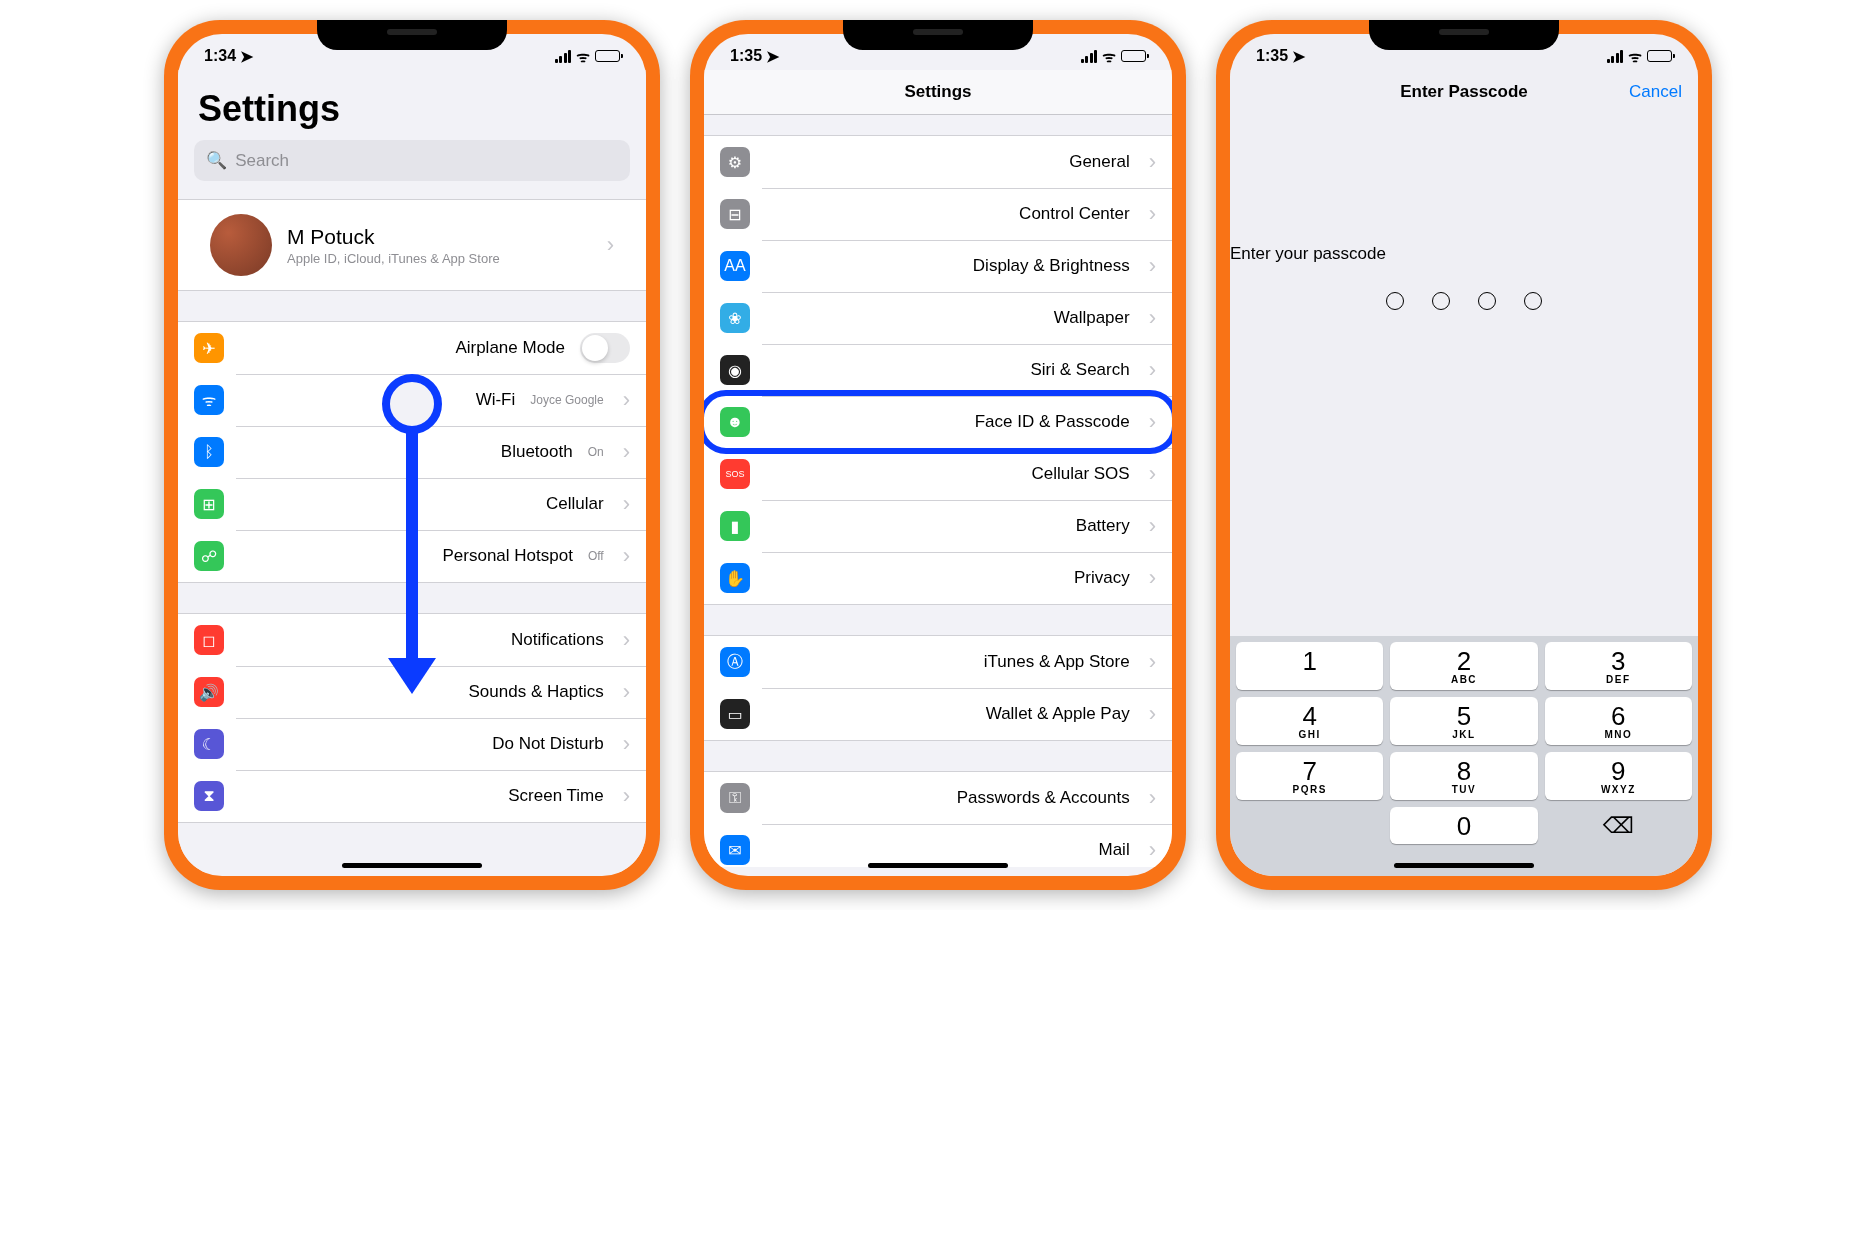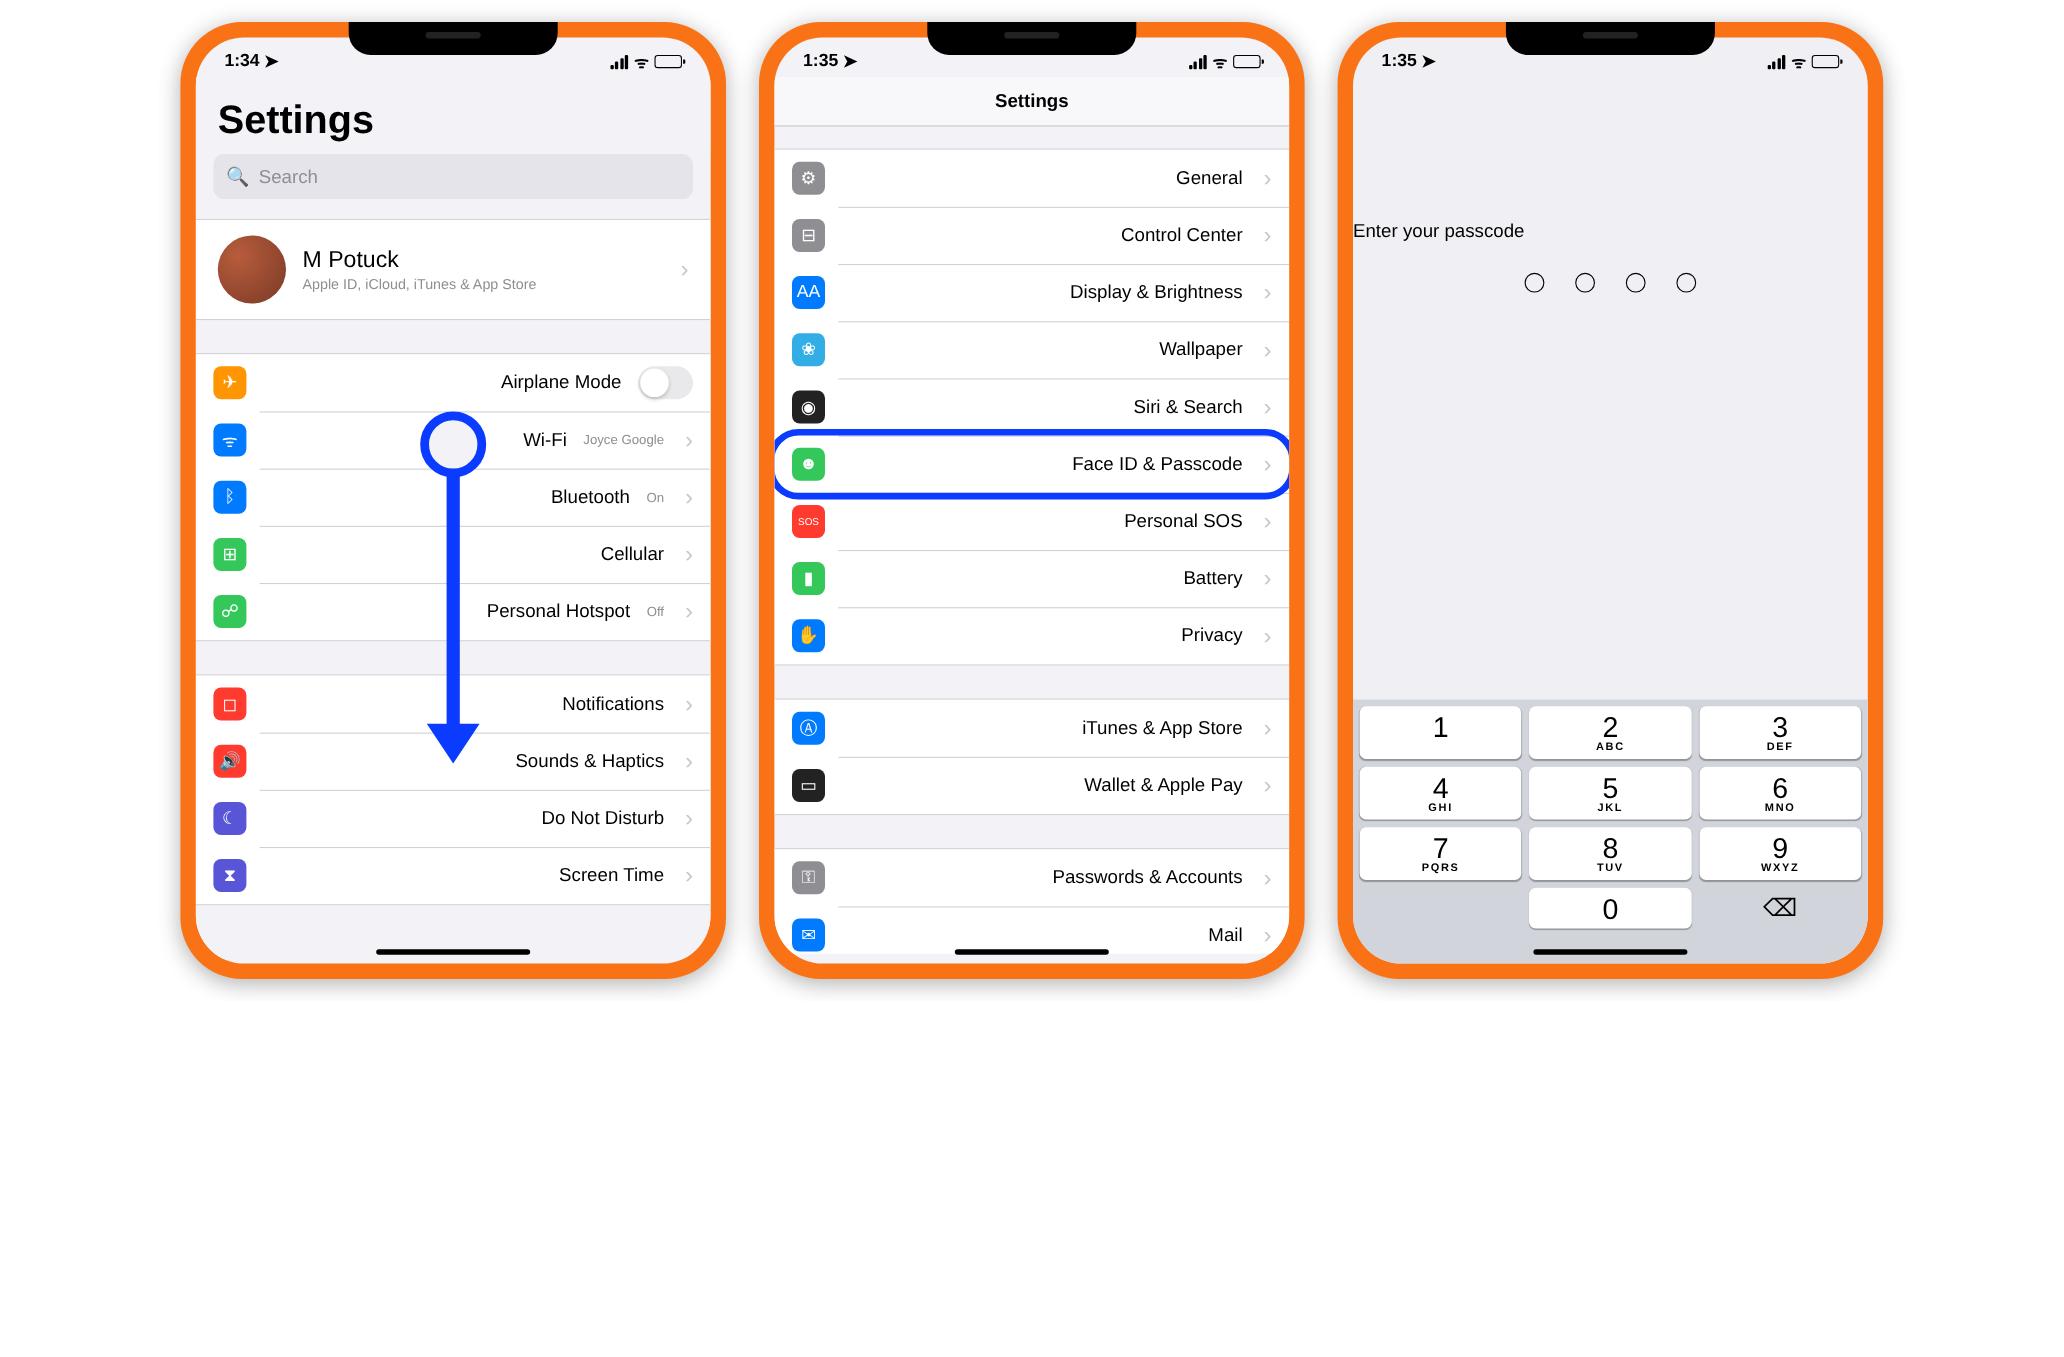--- a/index.html
+++ b/index.html
@@ -28,21 +28,21 @@
 .search-box { margin: 0 16px 16px; background: #e4e4ea; border-radius: 10px; padding: 10px 12px; display: flex; align-items: center; gap: 8px; color: #8e8e93; font-size: 17px; }
 .content { background: #f2f2f7; height: calc(100% - 40px); overflow: hidden; }
 .group { background: #fff; border-top: .5px solid #d1d1d6; border-bottom: .5px solid #d1d1d6; margin-bottom: 30px; }
 .cell { display: flex; align-items: center; padding: 11px 16px; gap: 15px; position: relative; min-height: 46px; }
 .cell + .cell::before { content: ''; position: absolute; top: 0; left: 58px; right: 0; height: .5px; background: #d1d1d6; }
 .cell .icon { width: 30px; height: 30px; border-radius: 7px; display: flex; align-items: center; justify-content: center; color: #fff; font-size: 16px; flex-shrink: 0; }
 .cell .label { flex: 1; font-size: 17px; color: #000; text-align: right; }
 .cell .value { font-size: 12px; color: #8e8e93; }
 .cell .chev { color: #c7c7cc; font-size: 22px; font-weight: 300; margin-left: 4px; }
 .avatar { width: 62px; height: 62px; border-radius: 50%; background: radial-gradient(circle at 30% 30%, #b85c3c, #7a3a26); flex-shrink: 0; }
-.account-cell { padding: 14px 20px; }
+.account-cell { padding: 14px 32px; }
 .account-name { font-size: 21px; color: #000; }
 .account-sub { font-size: 13px; color: #8e8e93; margin-top: 2px; }
 .toggle { width: 50px; height: 30px; background: #e9e9eb; border-radius: 15px; position: relative; }
 .toggle::after { content: ''; width: 26px; height: 26px; background: #fff; border-radius: 50%; position: absolute; top: 2px; left: 2px; box-shadow: 0 2px 4px rgba(0,0,0,.2); }
 
 
 .nav-bar { background: #f8f8fa; border-bottom: .5px solid #c7c7cc; padding: 12px 16px; text-align: center; font-size: 17px; font-weight: 600; position: relative; }
 .nav-right { position: absolute; right: 16px; top: 12px; color: #007aff; font-size: 17px; font-weight: 400; }
 .scroll2 { height: calc(100% - 90px); overflow: hidden; }
 .highlight-box { position: absolute; border: 6px solid #0b3bff; border-radius: 28px; pointer-events: none; z-index: 50; }
@@ -226,21 +226,21 @@
             <span class="chev">›</span>
           </div>
           <div class="cell" style="position: relative;">
             <div class="icon ic-green" style="font-size: 16px;">☻</div>
             <div class="label">Face ID &amp; Passcode</div>
             <span class="chev">›</span>
             <div class="highlight-box" style="inset: -6px;"></div>
           </div>
           <div class="cell">
             <div class="icon ic-red" style="font-size: 9px;">SOS</div>
-            <div class="label">Personal SOS</div>
+            <div class="label">Cellular SOS</div>
             <span class="chev">›</span>
           </div>
           <div class="cell">
             <div class="icon ic-green" style="font-size: 16px;">▮</div>
             <div class="label">Battery</div>
             <span class="chev">›</span>
           </div>
           <div class="cell">
             <div class="icon ic-blue" style="font-size: 16px;">✋</div>
             <div class="label">Privacy</div>
@@ -289,20 +289,24 @@
       <div class="status-right">
         <span class="signal-bars">
             <span></span>
             <span></span>
             <span></span>
             <span></span>
           </span>
         <span class="wifi-ic">ᯤ</span>
         <span class="battery"><span class="battery-fill"></span></span>
       </div>
+    </div>
+    <div class="nav-bar" style="background:#efeff4;border-bottom:none">
+      <span>Enter Passcode</span>
+      <span class="nav-right">Cancel</span>
     </div>
     <div class="passcode-area">
       <div class="prompt">Enter your passcode</div>
       <div class="dots">
         <div class="dot"></div>
         <div class="dot"></div>
         <div class="dot"></div>
         <div class="dot"></div>
       </div>
     </div>

